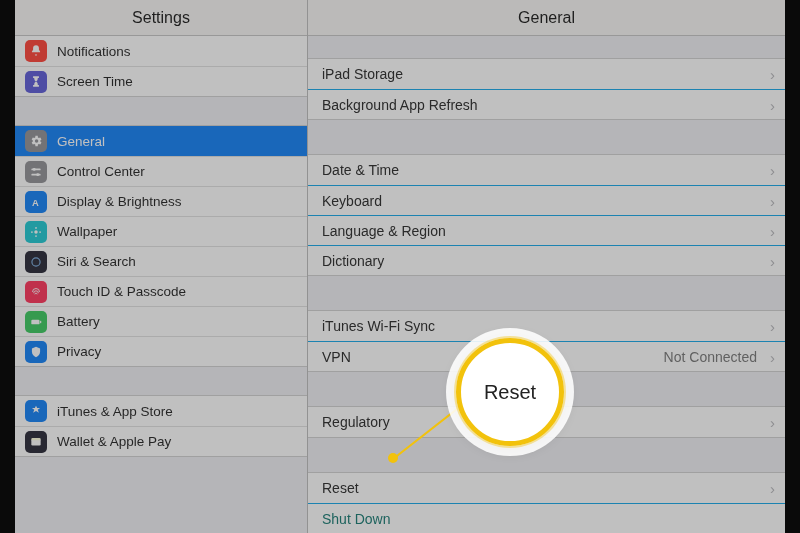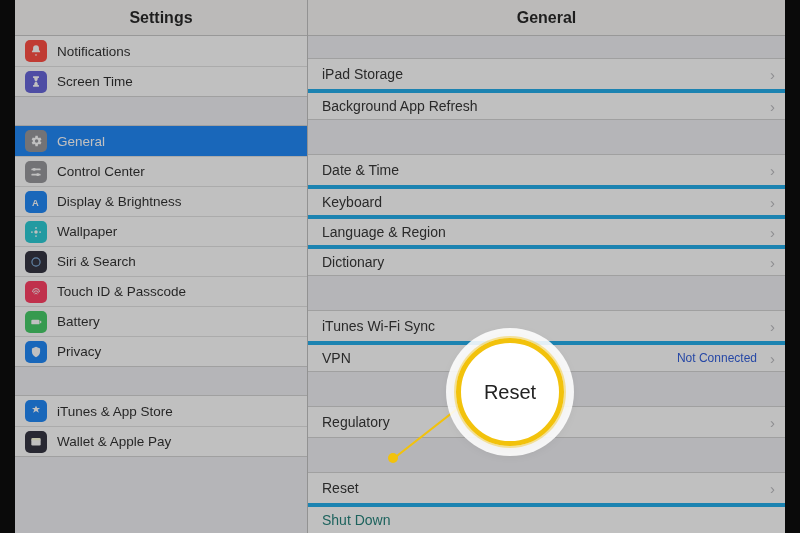--- a/index.html
+++ b/index.html
@@ -31,21 +31,21 @@
   }
   .detail {
     flex: 1; height: 100%;
     background: #efeff4;
     position: relative;
   }
 
   .pane-header {
     height: 36px; line-height: 36px;
     text-align: center;
-    font-weight: 700;
+    font-weight: 400;
     font-size: 16px;
     color: #111;
     background: #f8f7f5;
     border-bottom: 1px solid #c4c4c4;
   }
 
   .group { background: #fff; border-top: 1px solid #d0d0d0; border-bottom: 1px solid #d0d0d0; margin-bottom: 28px; }
   .group.no-top { border-top: none; }
   .row {
     position: relative;
@@ -68,22 +68,22 @@
 
   .detail-row {
     position: relative;
     display: flex; align-items: center;
     height: 30px;
     padding: 0 26px 0 14px;
     font-size: 14px;
     color: #222;
     background: #fff;
   }
-  .detail-row + .detail-row { border-top: 4px solid #0ea5e9; text-align: center; }
-  .detail-row .value { margin-left: auto; color: #1d4ed8; font-size: 12px; padding-right: 2px; }
+  .detail-row + .detail-row { border-top: 1px solid #0ea5e9; text-align: center; }
+  .detail-row .value { margin-left: auto; color: #737373; font-size: 14px; padding-right: 2px; }
   .detail-row.link { color: #0f766e; }
   .detail .group { margin-bottom: 34px; }
 
   .chev {
     position: absolute; right: 10px; top: 50%; transform: translateY(-50%);
     color: #b6b6ba;
     font-size: 15px;
     pointer-events: none;
   }
 

